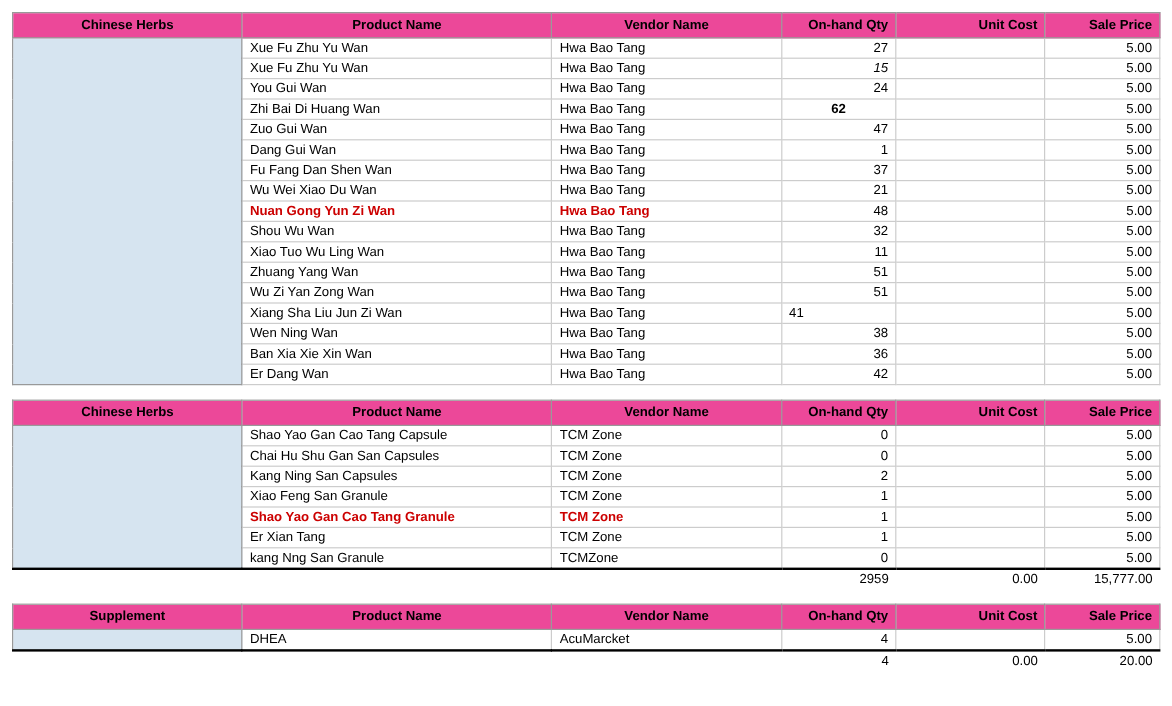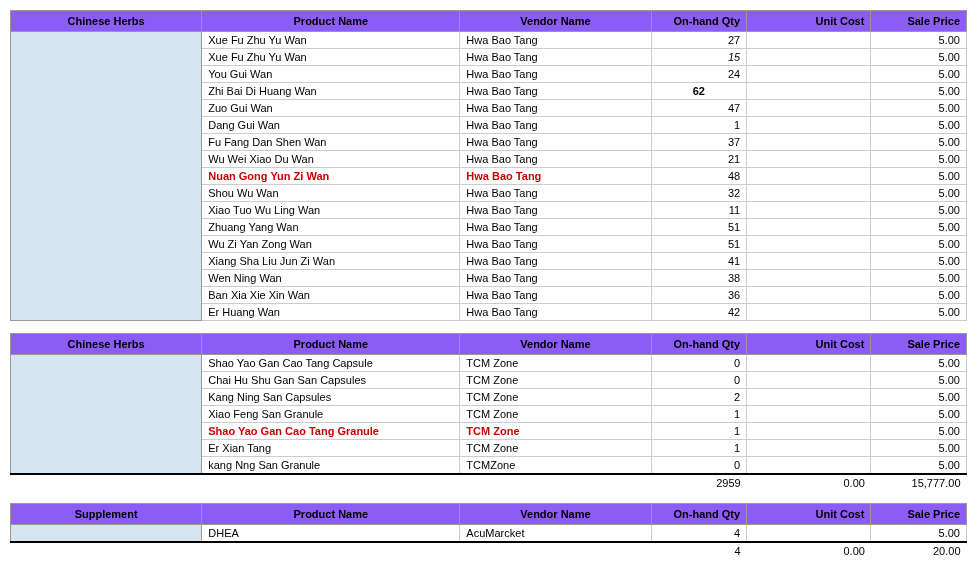--- a/index.html
+++ b/index.html
@@ -8,21 +8,21 @@
       font-size: 11px;
       background: #fff;
       color: #000;
       padding: 10px;
     }
     table {
       width: 100%;
       border-collapse: collapse;
     }
     th {
-      background-color: #8b5cf6;
+      background-color: #ec4899;
       border: 1px solid #999;
       padding: 4px 6px;
       text-align: center;
       font-weight: bold;
       font-size: 11px;
     }
     td {
       border: 1px solid #ccc;
       padding: 2px 6px;
       font-size: 11px;
@@ -145,40 +145,40 @@
       <tr>
         <td>Wu Zi Yan Zong Wan</td>
         <td>Hwa Bao Tang</td>
         <td style="text-align: right;">51</td>
         <td style="text-align: right;"></td>
         <td style="text-align: right;">5.00</td>
       </tr>
       <tr>
         <td>Xiang Sha Liu Jun Zi Wan</td>
         <td>Hwa Bao Tang</td>
-        <td style="text-align: right;">41</td>
+        <td style="text-align: left;">41</td>
         <td style="text-align: right;"></td>
         <td style="text-align: right;">5.00</td>
       </tr>
       <tr>
         <td>Wen Ning Wan</td>
         <td>Hwa Bao Tang</td>
         <td style="text-align: right;">38</td>
         <td style="text-align: right;"></td>
         <td style="text-align: right;">5.00</td>
       </tr>
       <tr>
         <td>Ban Xia Xie Xin Wan</td>
         <td>Hwa Bao Tang</td>
         <td style="text-align: right;">36</td>
         <td style="text-align: right;"></td>
         <td style="text-align: right;">5.00</td>
       </tr>
       <tr>
-        <td>Er Huang Wan</td>
+        <td>Er Dang Wan</td>
         <td>Hwa Bao Tang</td>
         <td style="text-align: right;">42</td>
         <td style="text-align: right;"></td>
         <td style="text-align: right;">5.00</td>
       </tr>
     </tbody>
 </table>
 
 <br>
 

